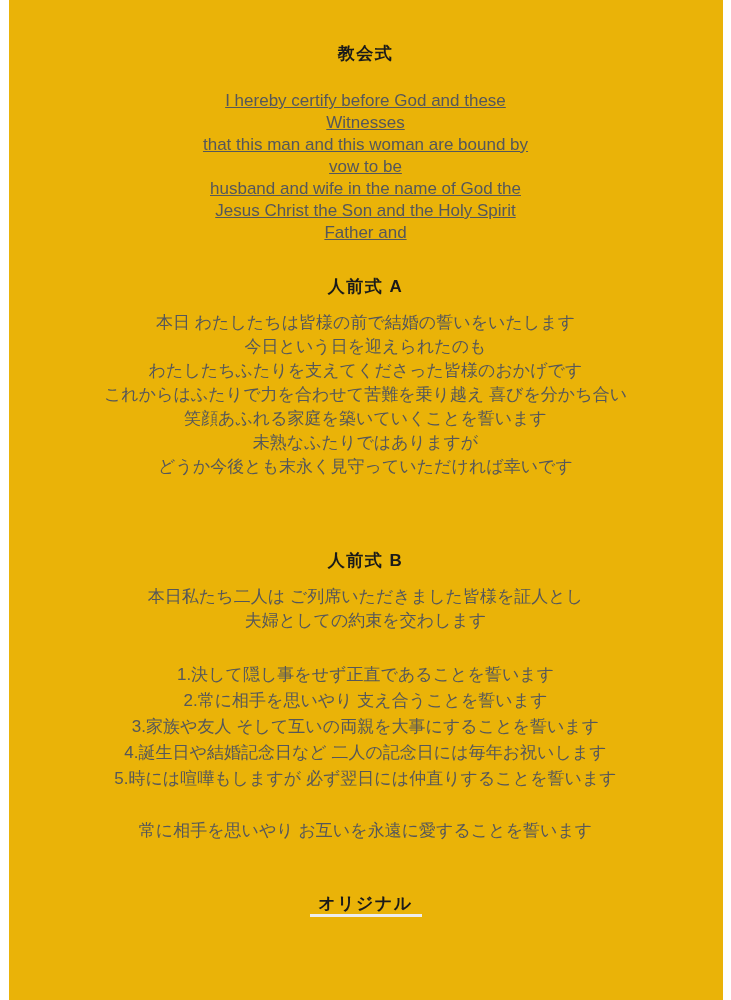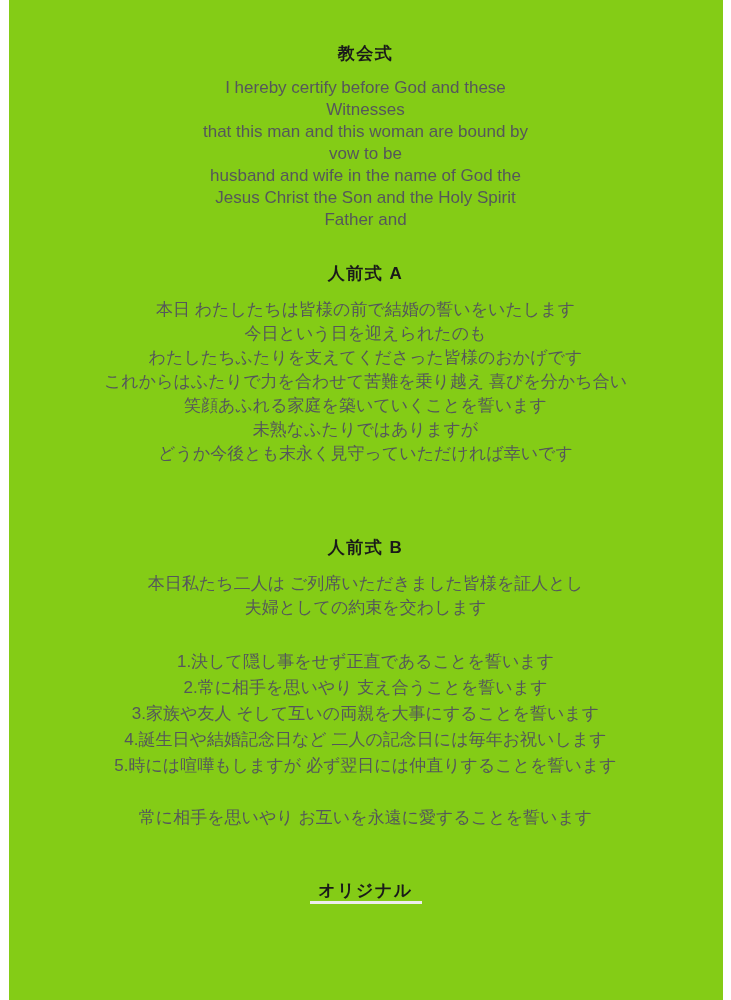--- a/index.html
+++ b/index.html
@@ -4,38 +4,38 @@
 <style>
   html, body { margin: 0; padding: 0; background: #ffffff; }
   body { font-family: "Liberation Sans", "DejaVu Sans", sans-serif; }
   .page {
     width: 714px;
     min-height: 1000px;
     margin: 0 auto;
     padding-top: 44px;
     box-sizing: border-box;
     text-align: center;
-    background: #84cc16;
+    background: #eab308;
     overflow: hidden;
   }
   .section-title {
     font-size: 17px;
     font-weight: bold;
     color: #1a1a1a;
     letter-spacing: 1.5px;
     line-height: 20px;
     margin: 0;
   }
   .para { color: #55575b; font-size: 17px; margin: 0; }
   .para .line { white-space: nowrap; }
   .para.en { line-height: 22px; }
   .para.jp { line-height: 24px; }
   .para.jp-list { line-height: 26px; }
 
-  .sec-church .para   { margin-top: 13px; }
+  .sec-church .para   { margin-top: 26px; text-decoration: underline; }
   .sec-a .section-title { margin-top: 33px; }
   .sec-a .para        { margin-top: 14px; }
   .sec-b .section-title { margin-top: 72px; }
   .sec-b .para-intro  { margin-top: 14px; }
   .sec-b .para-vows   { margin-top: 29px; }
   .sec-b .para-outro  { margin-top: 27px; }
   .sec-original .section-title { margin-top: 51px; }
   .sec-original .para { margin-top: 16px; line-height: 25px; }
 
   .cutoff-remnant {

